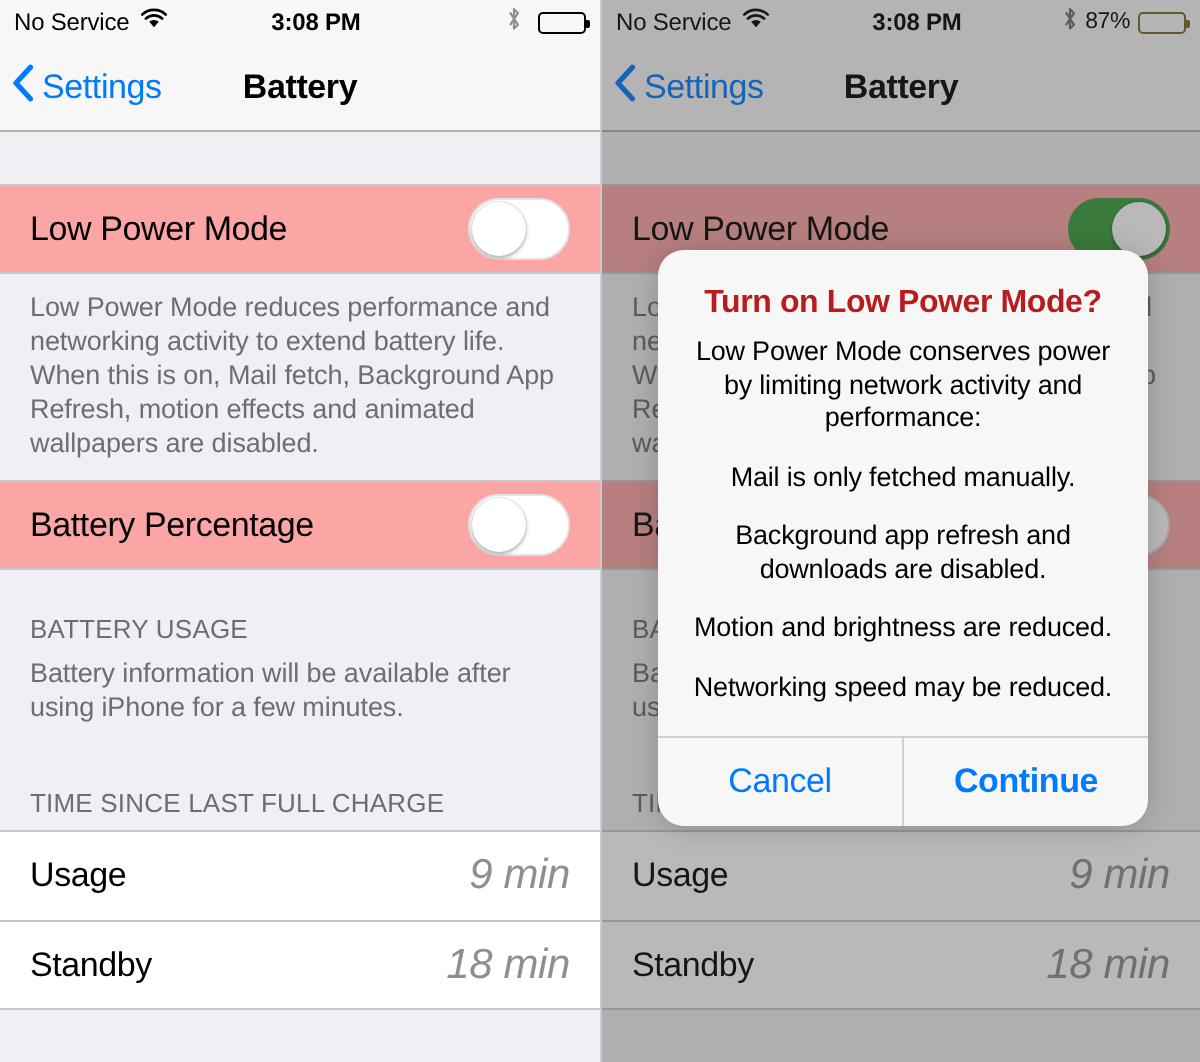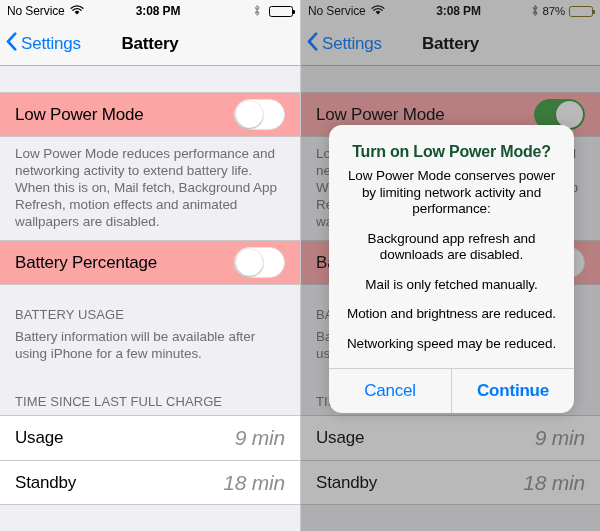--- a/index.html
+++ b/index.html
@@ -233,21 +233,21 @@
     overflow: hidden;
     box-shadow: 0 1px 14px rgba(0,0,0,0.18);
   }
   .alert-body {
     padding: 18px 14px 16px 14px;
     text-align: center;
   }
   .alert-title {
     font-size: 16px;
     font-weight: bold;
-    color: #14532d;
+    color: #b91c1c;
     letter-spacing: -0.2px;
     margin-bottom: 7px;
   }
   .alert-text {
     font-size: 13.5px;
     line-height: 16.5px;
     color: #000;
     letter-spacing: -0.1px;
   }
   .alert-text + .alert-text { margin-top: 13px; }
@@ -418,22 +418,22 @@
         </div>
       </div>
     </div>
 
     <div class="dim"></div>
 
     <div class="alert">
       <div class="alert-body">
         <div class="alert-title">Turn on Low Power Mode?</div>
         <div class="alert-text">Low Power Mode conserves power by limiting network activity and performance:</div>
+        <div class="alert-text">Mail is only fetched manually.</div>
         <div class="alert-text">Background app refresh and downloads are disabled.</div>
-        <div class="alert-text">Mail is only fetched manually.</div>
         <div class="alert-text">Motion and brightness are reduced.</div>
         <div class="alert-text">Networking speed may be reduced.</div>
       </div>
       <div class="alert-actions">
         <div class="alert-btn">Cancel</div>
         <div class="alert-btn primary">Continue</div>
       </div>
     </div>
   </div>
 

